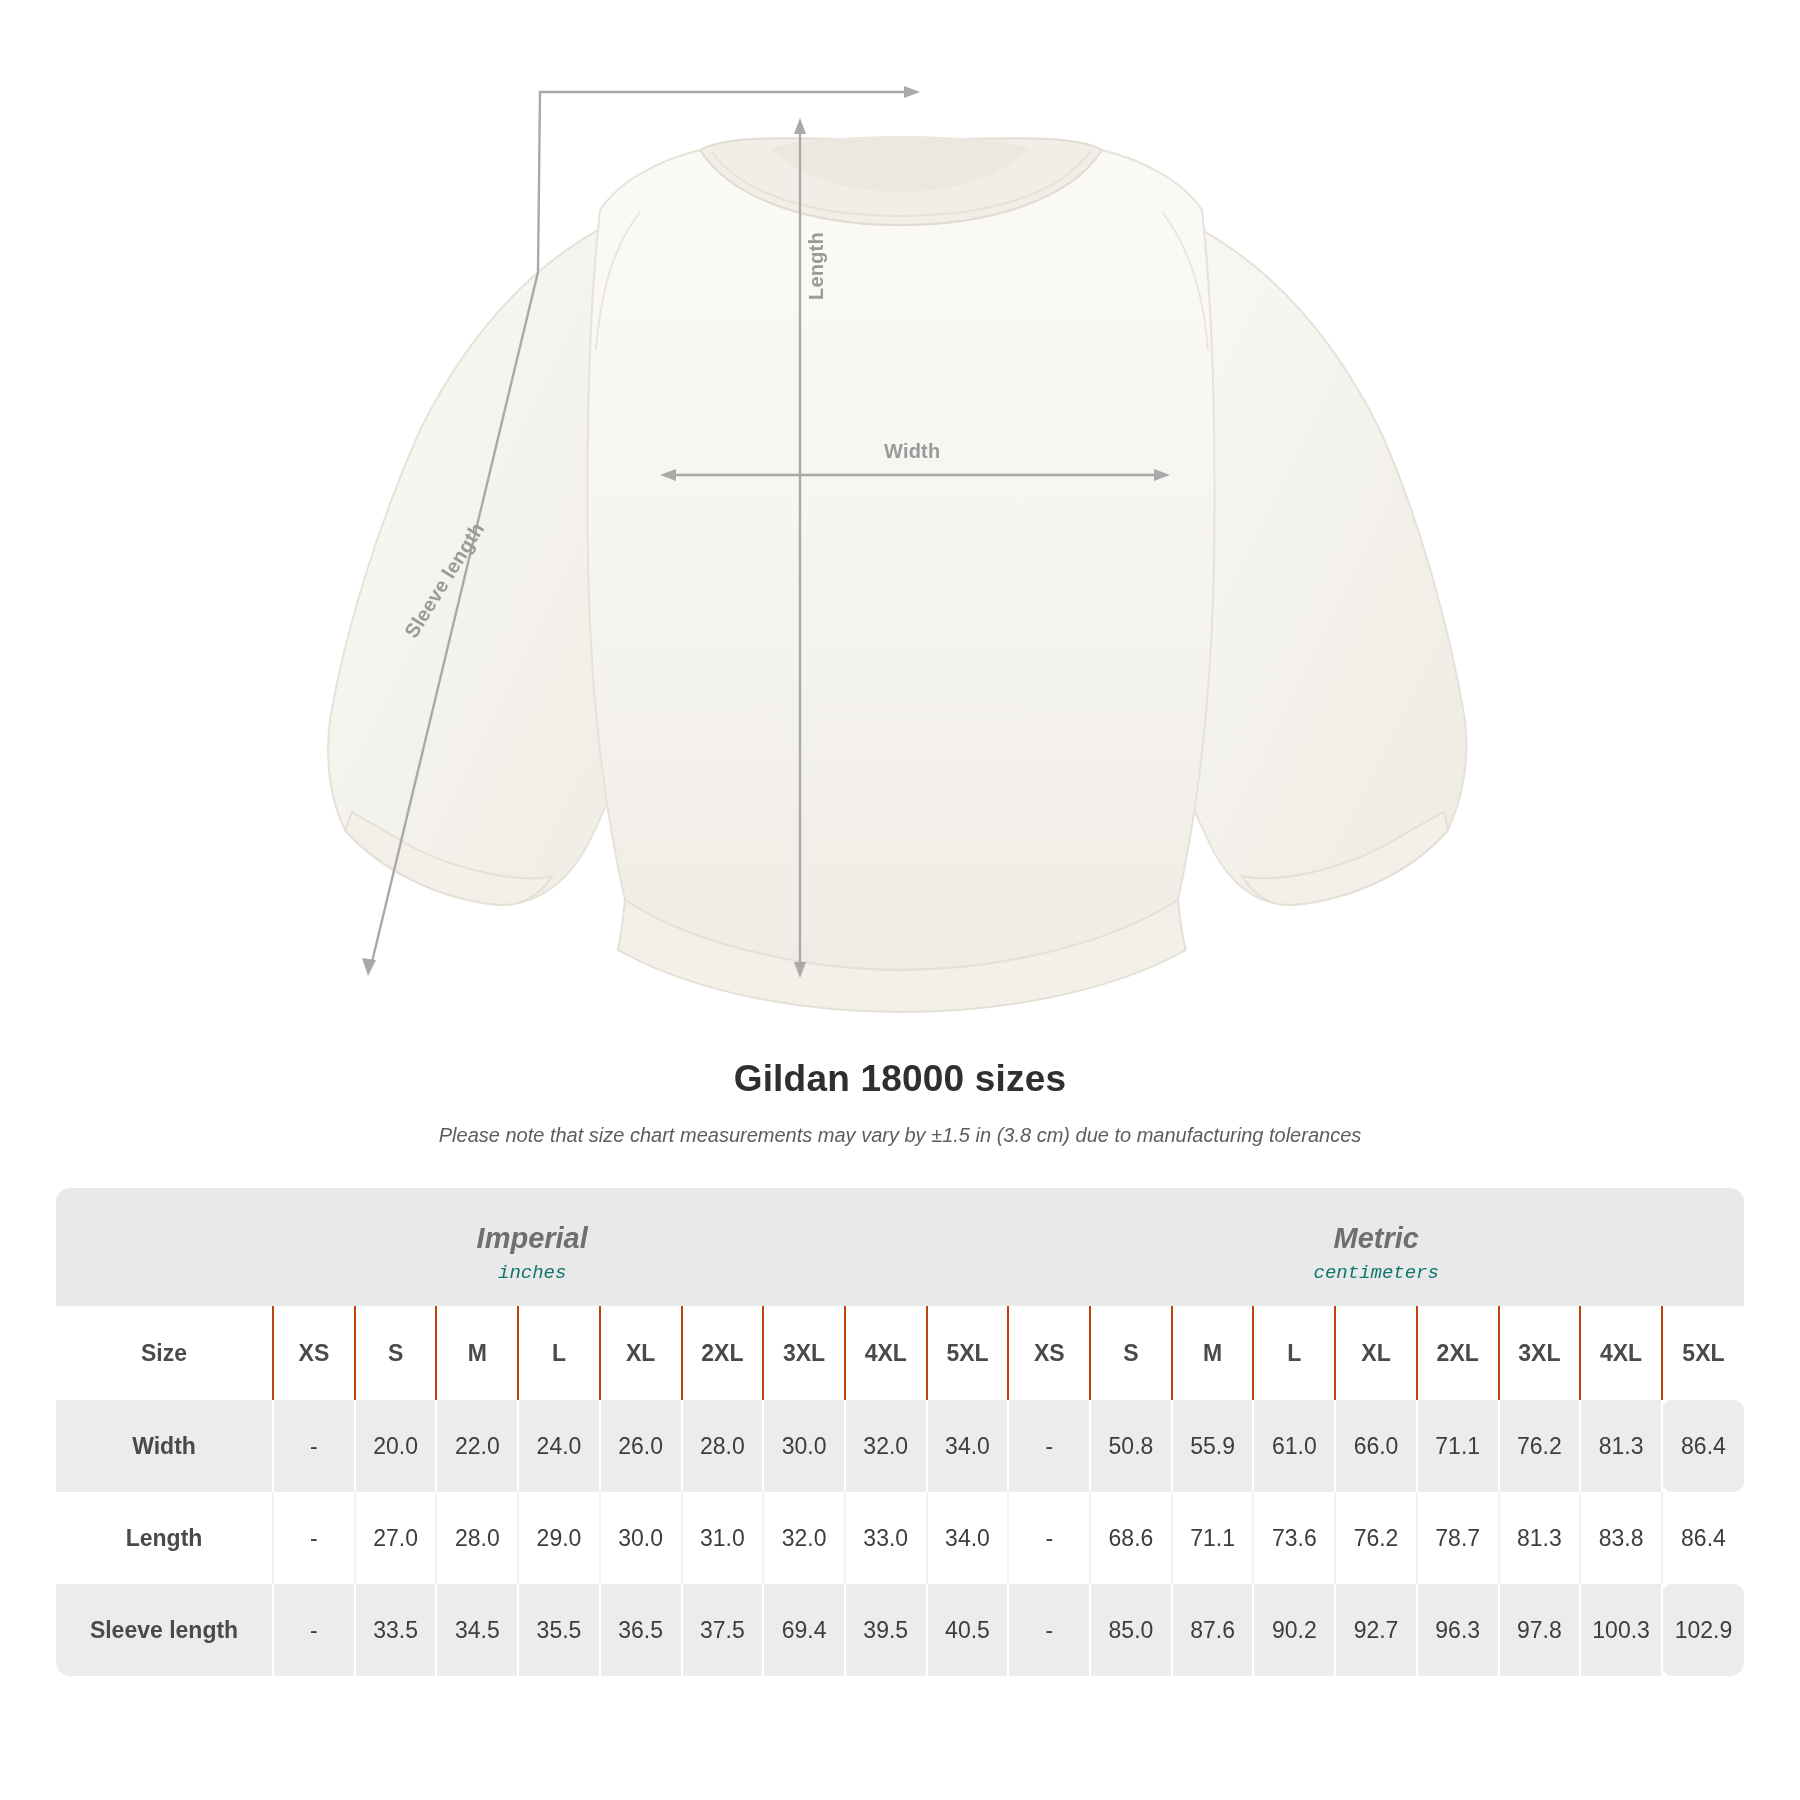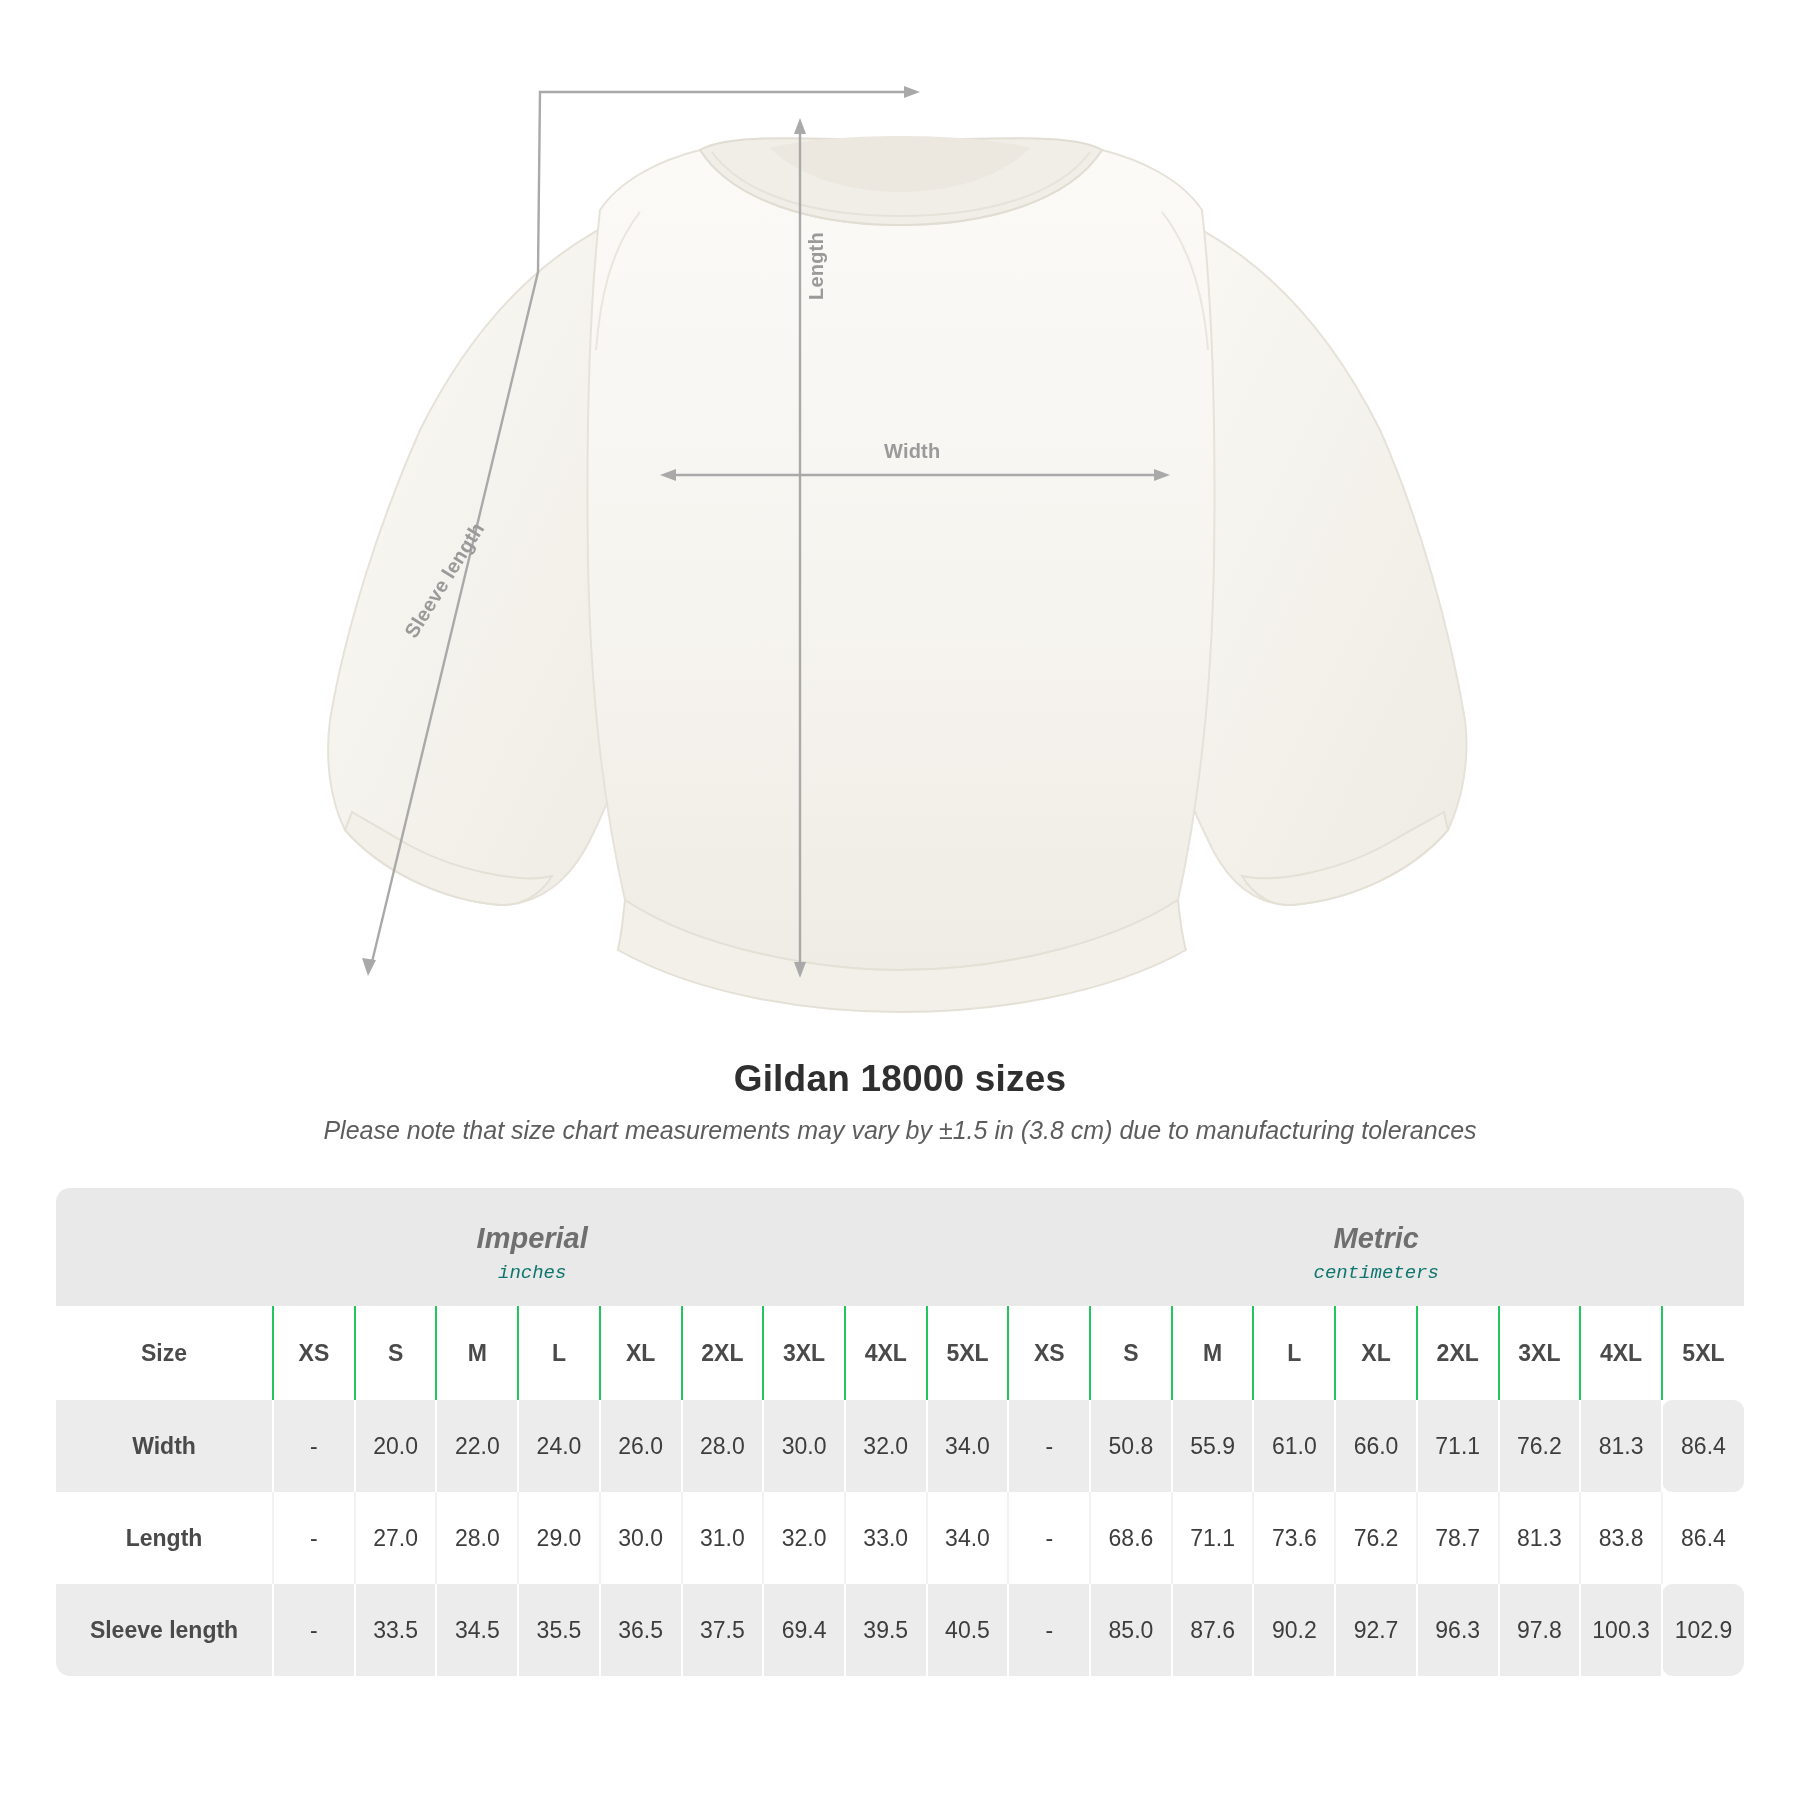--- a/index.html
+++ b/index.html
@@ -73,22 +73,22 @@
   }
   .chart-title {
     font-size: 37px;
     font-weight: bold;
     color: #2f2f2f;
     margin: 0;
     letter-spacing: 0.2px;
     text-align: center;
   }
   .chart-note {
-    margin-top: 16px;
-    font-size: 25px;
+    margin-top: 24px;
+    font-size: 20px;
     font-style: italic;
     color: #5d5d5d;
   }
 
   
   .table-wrap {
     position: absolute;
     left: 56px;
     top: 1188px;
     width: 1688px;
@@ -130,21 +130,21 @@
     font-family: Liberation Mono, monospace;
   }
   .hdr-row td {
     height: 94px;
     background: #ffffff;
     text-align: center;
     vertical-align: middle;
     font-size: 23px;
     font-weight: bold;
     color: #4a4a4a;
-    border-right: 2px solid #22c55e;
+    border-right: 2px solid #c2410c;
   }
   .hdr-row td:last-child {
     border-right: none;
   }
   .data-row td {
     height: 92px;
     text-align: center;
     vertical-align: middle;
     font-size: 23px;
     color: #3d3d3d;

